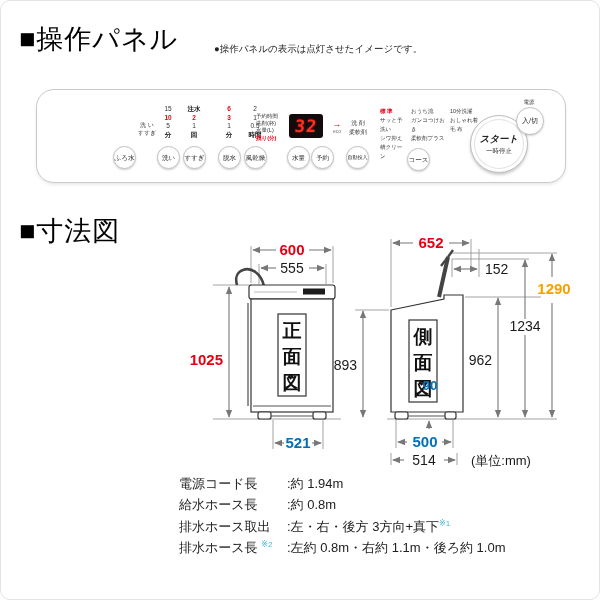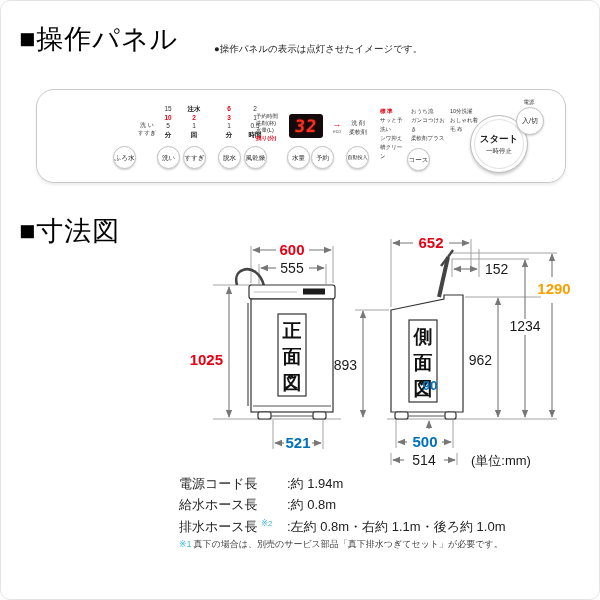--- a/index.html
+++ b/index.html
@@ -43,21 +43,21 @@
   #dispense-labels{position:absolute;left:306px;top:29px;width:30px;font-size:6px;line-height:8.5px;color:#333;text-align:center;}
 
   #course-grid{position:absolute;left:343px;top:17px;display:flex;gap:5px;font-size:5.5px;line-height:9px;color:#333;}
   #course-grid .c1{width:26px;}
   #course-grid .c2{width:34px;}
   #course-grid .c3{width:30px;}
 
   #start-btn{position:absolute;left:433px;top:25px;width:56px;height:56px;border-radius:50%;background:#fff;
        border:1px solid #bdbdbd;box-shadow:0 2px 3px rgba(0,0,0,0.2), inset 0 0 0 3px #fff, inset 0 0 0 4px #e2e2e2;
        display:flex;flex-direction:column;align-items:center;justify-content:center;color:#222;}
-  #start-btn .l1{font-size:9.5px;font-weight:bold;}
+  #start-btn .l1{font-size:9.5px;font-weight:bold;font-style:italic;}
   #start-btn .l2{font-size:6.5px;margin-top:1px;}
   #power-label{position:absolute;left:477px;top:9px;width:30px;text-align:center;font-size:5.5px;color:#333;}
   #power-btn{position:absolute;left:479px;top:17px;width:26px;height:26px;border-radius:50%;background:#fff;
        border:1px solid #c3c3c3;box-shadow:0 1px 2px rgba(0,0,0,0.18);
        display:flex;align-items:center;justify-content:center;font-size:7px;color:#222;}
 
   
   #dim-svg{position:absolute;left:0;top:212px;}
 
   
@@ -282,20 +282,20 @@
   </svg>
 
   <div id="specs">
     <div class="spec-row">
       <span class="spec-label"><span>電源コード長</span><span class="spec-sup"></span></span><span>:約 1.94m</span><span class="spec-sup"></span>
     </div>
     <div class="spec-row">
       <span class="spec-label"><span>給水ホース長</span><span class="spec-sup"></span></span><span>:約 0.8m</span><span class="spec-sup"></span>
     </div>
     <div class="spec-row">
+      <span class="spec-label"><span>排水ホース取出</span><span class="spec-sup"></span></span><span>:左・右・後方 3方向+真下</span><span class="spec-sup">※1</span>
+    </div>
+    <div class="spec-row">
       <span class="spec-label"><span>排水ホース長 </span><span class="spec-sup">※2</span></span><span>:左約 0.8m・右約 1.1m・後ろ約 1.0m</span><span class="spec-sup"></span>
     </div>
-    <div class="spec-note">
-      <span class="note-mark">※1</span><span>真下の場合は、別売のサービス部品「真下排水つぎてセット」が必要です。</span>
-    </div>
   </div>
 
 </div>
 
 </body></html>

